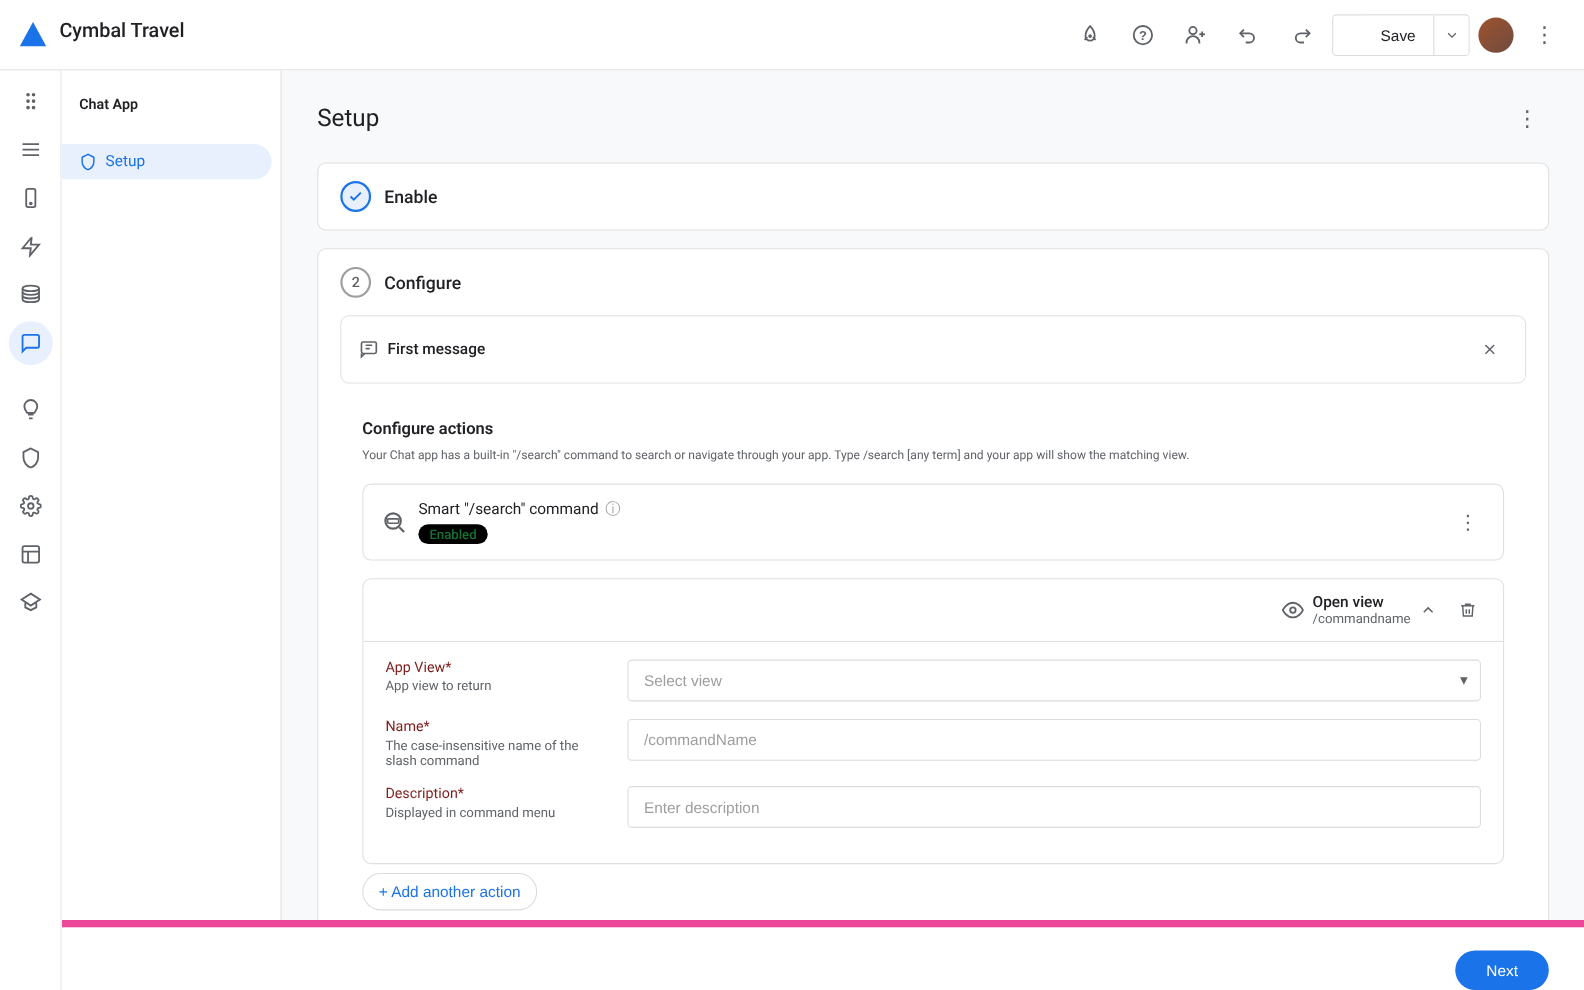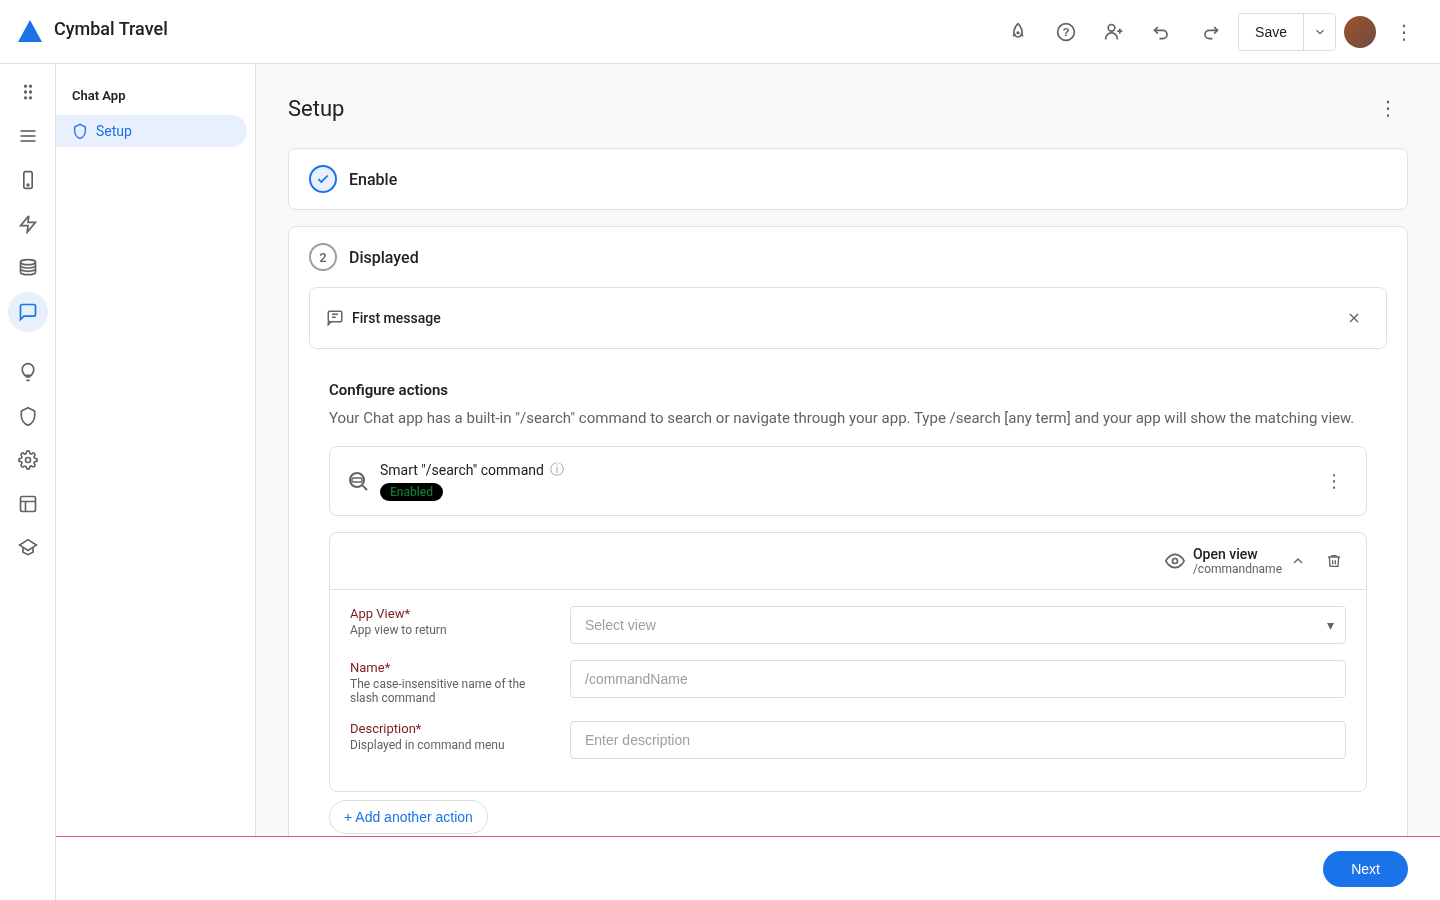--- a/index.html
+++ b/index.html
@@ -13,21 +13,21 @@
     }
     .topbar-left { display: flex; align-items: flex-start; gap: 10px; }
     .topbar-logo { width: 28px; height: 28px; }
     .topbar-title { font-size: 18px; font-weight: 500; color: #202124; }
     .topbar-right { display: flex; align-items: center; gap: 8px; }
     .topbar-icon-btn {
       width: 40px; height: 40px; border-radius: 50%; border: none; background: transparent;
       cursor: pointer; display: flex; align-items: center; justify-content: center; color: #5f6368;
     }
     .save-btn-group {
-      display: flex; border: 1px solid #dadce0; border-radius: 4px; overflow: hidden;
+      display: flex; border: 1px solid #dadce0; border-radius: 4px; overflow: hidden; padding-left: 27px;
     }
     .save-btn {
       padding: 8px 16px; border: none; background: #fff; cursor: pointer; font-size: 14px; color: #202124;
     }
     .save-dropdown {
       width: 32px; height: 36px; border: none; border-left: 1px solid #dadce0;
       background: #fff; cursor: pointer; display: flex; align-items: center; justify-content: center; color: #5f6368;
     }
     .avatar-placeholder {
       width: 32px; height: 32px; border-radius: 50%;
@@ -48,21 +48,21 @@
     }
     .sidebar-icon-btn.active { color: #1a73e8; background: #e8f0fe; }
 
     
     .nav-panel {
       width: 200px; background: #fff; border-right: 1px solid #e0e0e0;
       padding: 16px 0;
     }
     .nav-section-title {
       font-size: 13px; font-weight: 600; color: #202124;
-      padding: 8px 16px; margin-bottom: 4px;
+      padding: 8px 16px; margin-bottom: 20px;
     }
     .nav-item {
       display: flex; align-items: center; gap: 8px;
       padding: 8px 16px; cursor: pointer; border-radius: 0 20px 20px 0;
       margin-right: 8px; color: #444;
     }
     .nav-item.active { background: #e8f0fe; color: #1a73e8; }
 
     
     .main-content {
@@ -111,21 +111,21 @@
     .subsection-title { font-size: 14px; font-weight: 500; color: #202124; }
 
     .icon-btn {
       width: 32px; height: 32px; border-radius: 50%; border: none; background: transparent;
       cursor: pointer; display: flex; align-items: center; justify-content: center; color: #5f6368;
     }
 
     
     .configure-section { padding: 16px 20px; }
     .configure-title { font-size: 15px; font-weight: 600; color: #202124; margin-bottom: 8px; }
-    .configure-desc { font-size: 15px; color: #5f6368; line-height: 1.5; margin-bottom: 16px; }
+    .configure-desc { font-size: 11px; color: #5f6368; line-height: 1.5; margin-bottom: 16px; }
 
     
     .command-card {
       border: 1px solid #e0e0e0; border-radius: 8px;
       padding: 14px 16px; background: #fff;
       display: flex; align-items: center; justify-content: space-between;
       margin-bottom: 16px;
     }
     .command-card-left { display: flex; align-items: center; gap: 10px; }
     .command-info { display: flex; flex-direction: column; gap: 4px; }
@@ -181,22 +181,22 @@
     .add-action-btn {
       display: flex; align-items: center; gap: 6px;
       padding: 8px 14px; border: 1px solid #dadce0; border-radius: 20px;
       background: #fff; cursor: pointer; font-size: 14px; color: #1a73e8;
       margin-top: 8px;
     }
 
     
     .bottom-bar {
       position: fixed; bottom: 0; right: 0; left: 56px;
-      height: 64px; background: #fff; border-top: 1px solid #ec4899;
-      display: flex; align-items: center; justify-content: flex-end;
+      height: 64px; background: #fff; border-top: 7px solid #ec4899;
+      display: flex; align-items: flex-end; justify-content: flex-end;
       padding: 0 32px;
     }
     .next-btn {
       padding: 10px 28px; background: #1a73e8; color: #fff; border: none;
       border-radius: 24px; font-size: 14px; font-weight: 500; cursor: pointer;
     }
 
     
     svg { display: block; }
   </style>
@@ -358,21 +358,21 @@
             <polyline points="20,6 9,17 4,12"></polyline>
           </svg>
         </div>
         <span class="step-title">Enable</span>
       </div>
     </div>
 
     <div class="step-card">
       <div class="step-header">
         <div class="step-number">2</div>
-        <span class="step-title">Displayed</span>
+        <span class="step-title">Configure</span>
       </div>
 
       <div class="step-content">
 
         <div class="subsection-card">
           <div class="subsection-header">
             <div class="subsection-header-left">
               <svg width="18" height="18" viewBox="0 0 24 24" fill="none" stroke="#5f6368" stroke-width="2">
                 <rect x="3" y="3" width="18" height="14" rx="2"></rect>
                 <path d="M8 7h8M8 11h5"></path>

